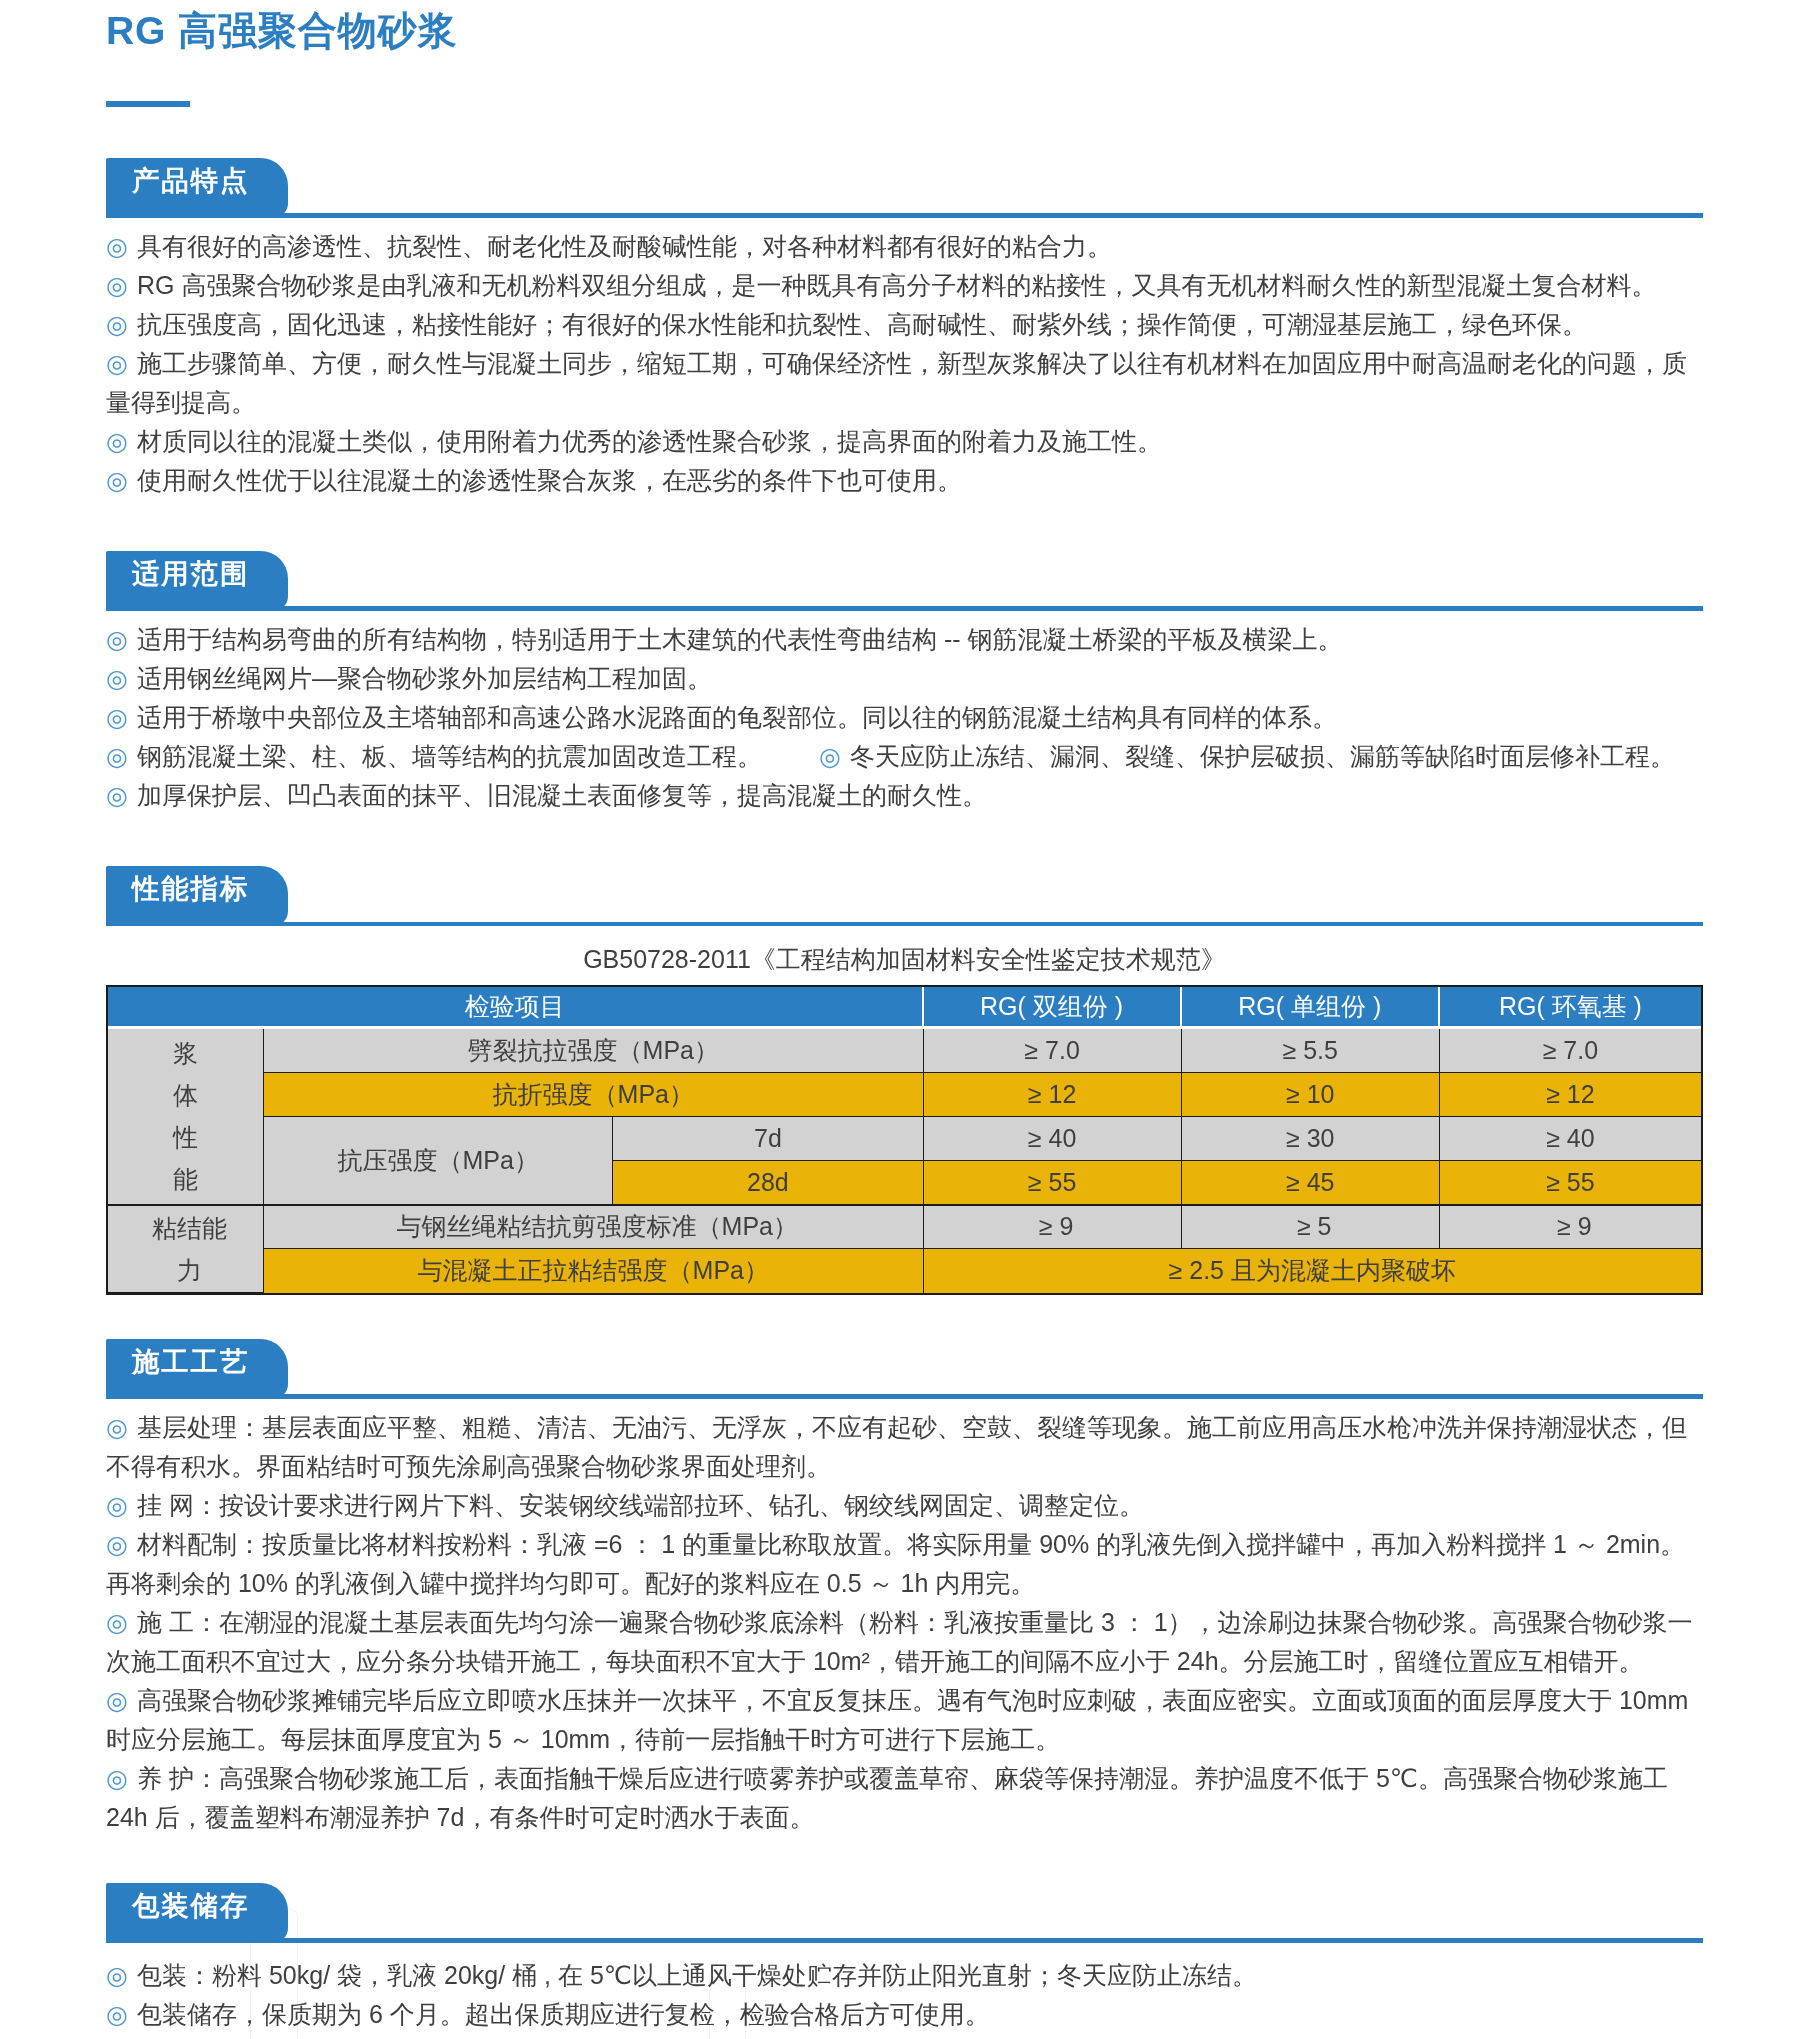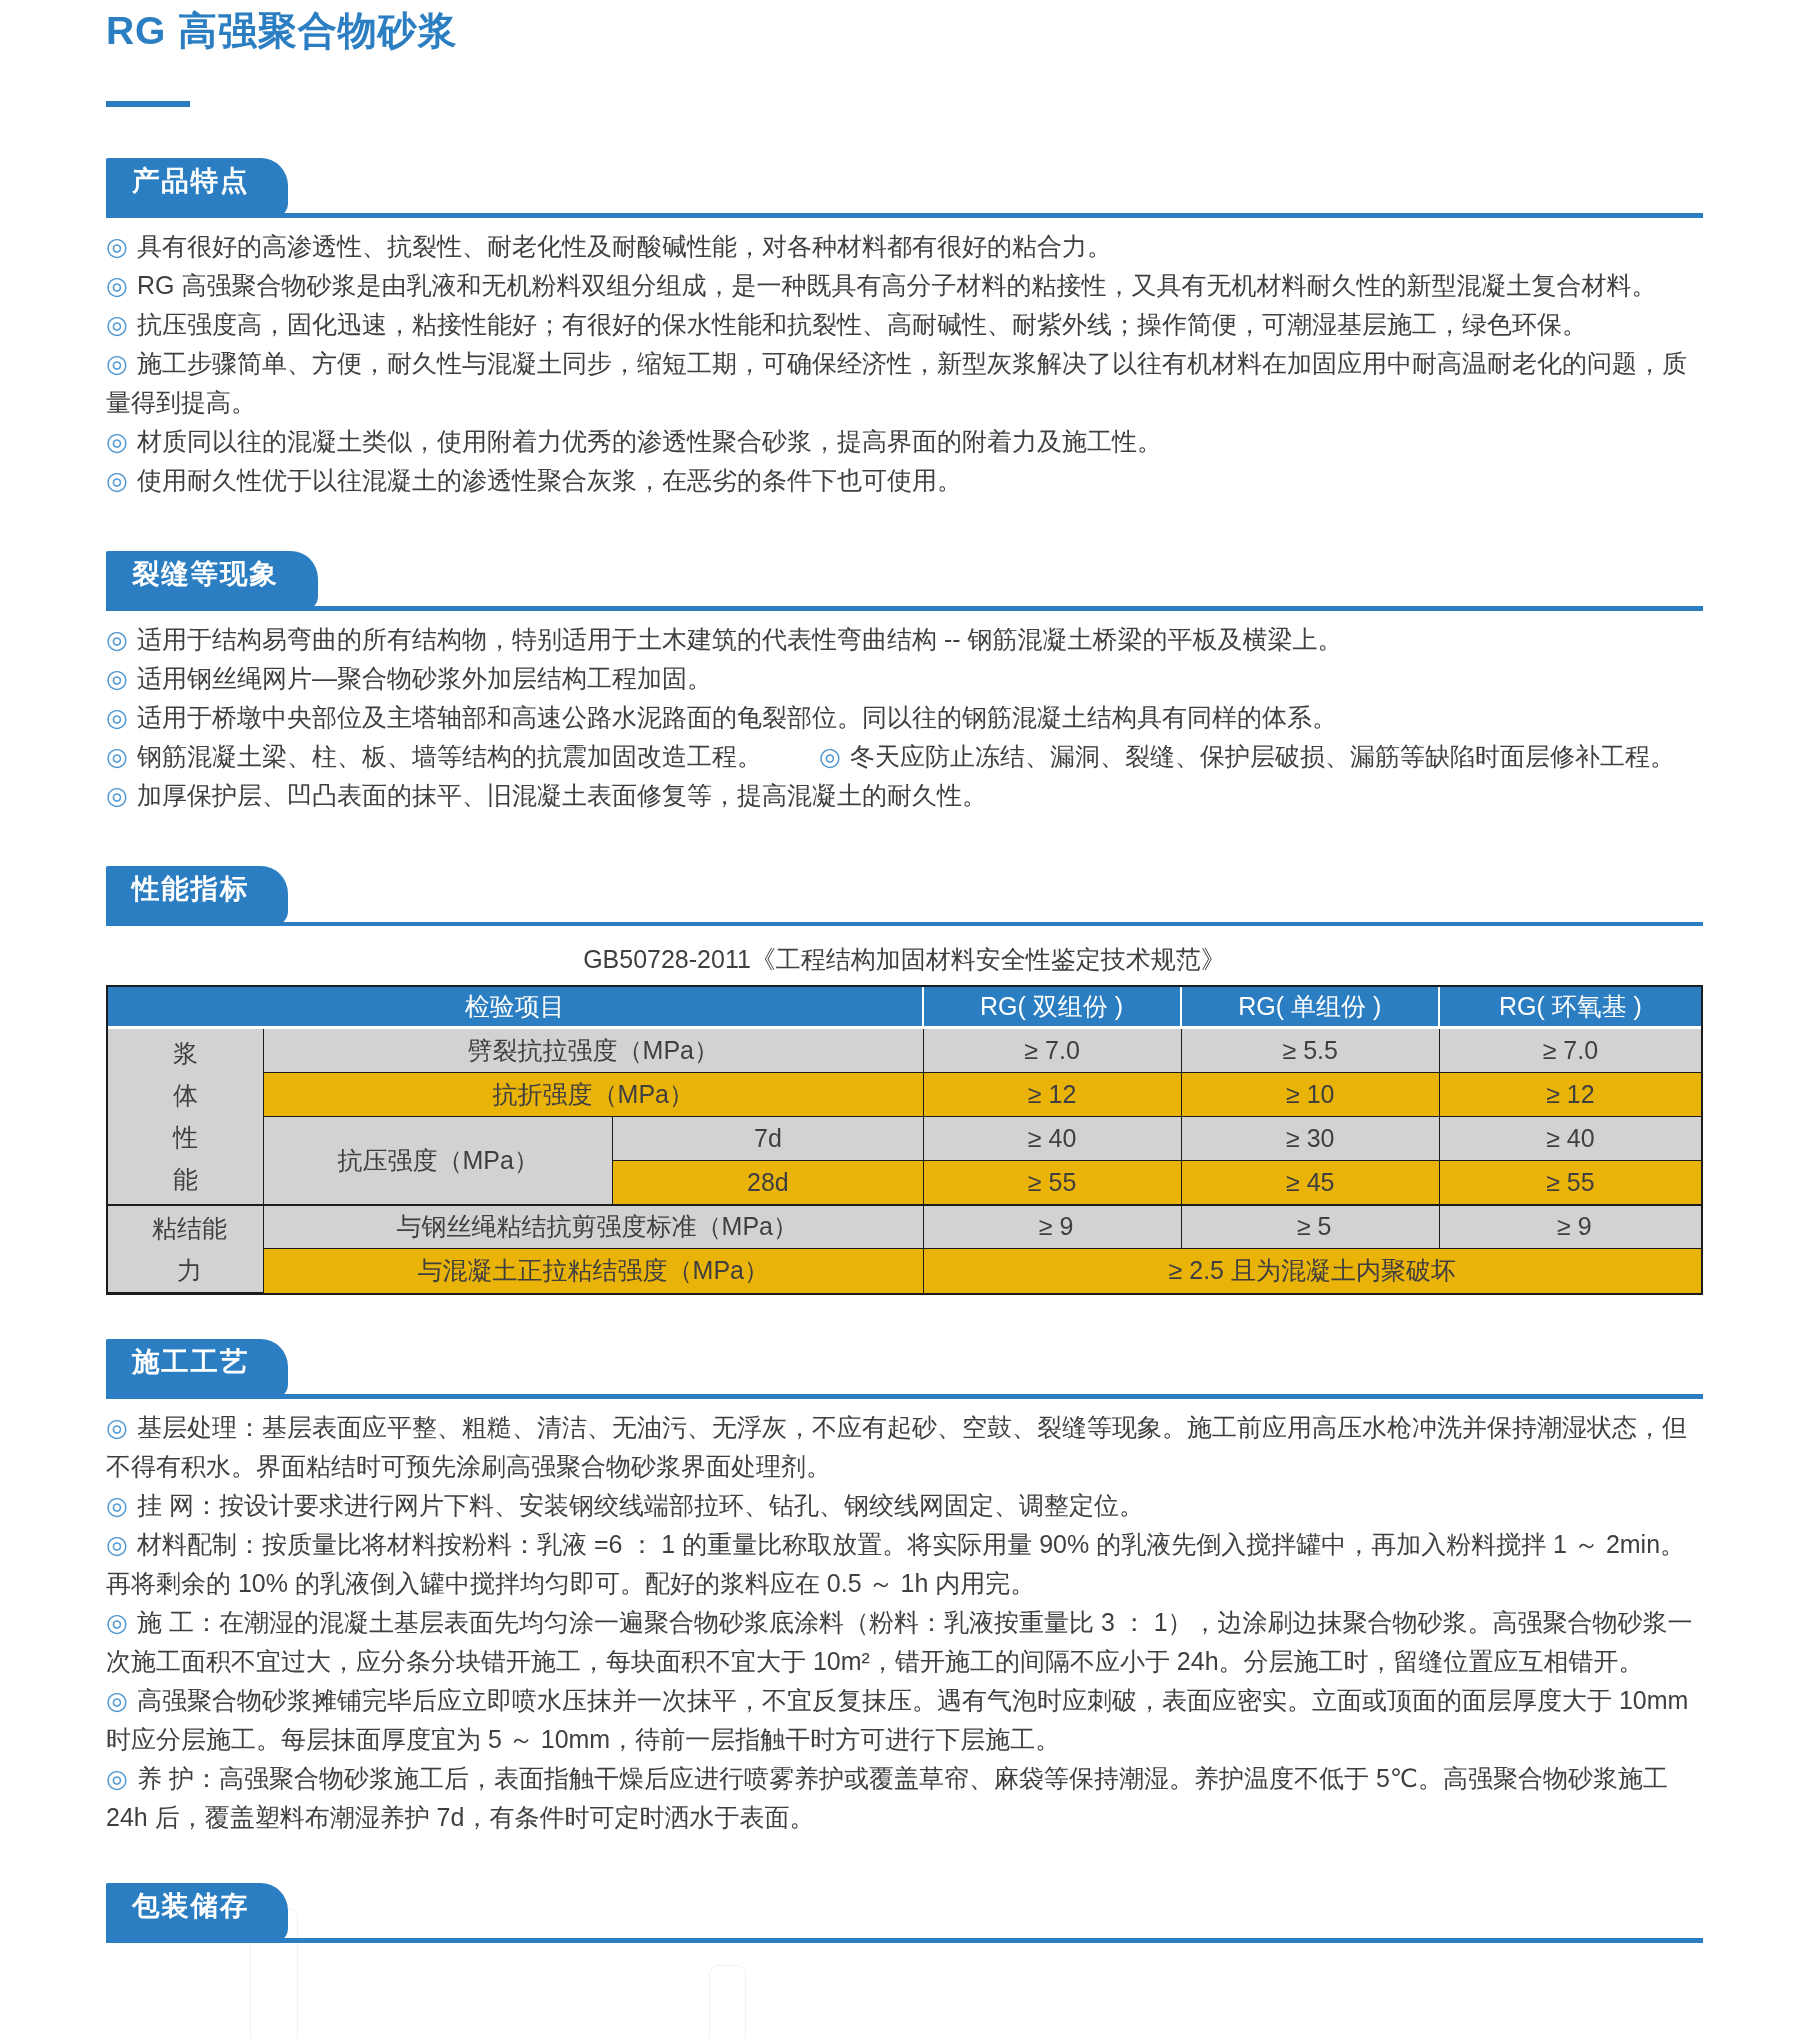--- a/index.html
+++ b/index.html
@@ -121,21 +121,21 @@
       <p class="bullet-line"><span class="marker">◎</span><span>RG 高强聚合物砂浆是由乳液和无机粉料双组分组成，是一种既具有高分子材料的粘接性，又具有无机材料耐久性的新型混凝土复合材料。</span></p>
       <p class="bullet-line"><span class="marker">◎</span><span>抗压强度高，固化迅速，粘接性能好；有很好的保水性能和抗裂性、高耐碱性、耐紫外线；操作简便，可潮湿基层施工，绿色环保。</span></p>
       <p class="bullet-line"><span class="marker">◎</span><span>施工步骤简单、方便，耐久性与混凝土同步，缩短工期，可确保经济性，新型灰浆解决了以往有机材料在加固应用中耐高温耐老化的问题，质量得到提高。</span></p>
       <p class="bullet-line"><span class="marker">◎</span><span>材质同以往的混凝土类似，使用附着力优秀的渗透性聚合砂浆，提高界面的附着力及施工性。</span></p>
       <p class="bullet-line"><span class="marker">◎</span><span>使用耐久性优于以往混凝土的渗透性聚合灰浆，在恶劣的条件下也可使用。</span></p>
     </div>
   </div>
 
   <div class="section">
     <div class="sec-head">
-      <div class="badge">裂缝等现象</div>
+      <div class="badge">适用范围</div>
       <div class="sec-rule"></div>
     </div>
     <div class="bullets">
       <p class="bullet-line"><span class="marker">◎</span><span>适用于结构易弯曲的所有结构物，特别适用于土木建筑的代表性弯曲结构 -- 钢筋混凝土桥梁的平板及横梁上。</span></p>
       <p class="bullet-line"><span class="marker">◎</span><span>适用钢丝绳网片—聚合物砂浆外加层结构工程加固。</span></p>
       <p class="bullet-line"><span class="marker">◎</span><span>适用于桥墩中央部位及主塔轴部和高速公路水泥路面的龟裂部位。同以往的钢筋混凝土结构具有同样的体系。</span></p>
       <p class="bullet-line"><span class="marker">◎</span><span>钢筋混凝土梁、柱、板、墙等结构的抗震加固改造工程。</span><span class="marker second">◎</span><span>冬天应防止冻结、漏洞、裂缝、保护层破损、漏筋等缺陷时面层修补工程。</span></p>
       <p class="bullet-line"><span class="marker">◎</span><span>加厚保护层、凹凸表面的抹平、旧混凝土表面修复等，提高混凝土的耐久性。</span></p>
     </div>
   </div>
@@ -224,19 +224,23 @@
       <p class="bullet-line"><span class="marker">◎</span><span>高强聚合物砂浆摊铺完毕后应立即喷水压抹并一次抹平，不宜反复抹压。遇有气泡时应刺破，表面应密实。立面或顶面的面层厚度大于 10mm 时应分层施工。每层抹面厚度宜为 5 ～ 10mm，待前一层指触干时方可进行下层施工。</span></p>
       <p class="bullet-line"><span class="marker">◎</span><span>养 护：高强聚合物砂浆施工后，表面指触干燥后应进行喷雾养护或覆盖草帘、麻袋等保持潮湿。养护温度不低于 5℃。高强聚合物砂浆施工 24h 后，覆盖塑料布潮湿养护 7d，有条件时可定时洒水于表面。</span></p>
     </div>
   </div>
 
   <div class="section" style="margin-top:46px;">
     <div class="sec-head">
       <div class="badge">包装储存</div>
       <div class="sec-rule"></div>
     </div>
+    <div class="bullets" style="margin-top:13px;">
+      <p class="bullet-line"><span class="marker">◎</span><span>包装：粉料 50kg/ 袋，乳液 20kg/ 桶 , 在 5℃以上通风干燥处贮存并防止阳光直射；冬天应防止冻结。</span></p>
+      <p class="bullet-line"><span class="marker">◎</span><span>包装储存，保质期为 6 个月。超出保质期应进行复检，检验合格后方可使用。</span></p>
+    </div>
   </div>
 
   <div class="watermark wm-1"></div>
   <div class="watermark wm-2"></div>
 
 </div>
 
 
 </body></html>

